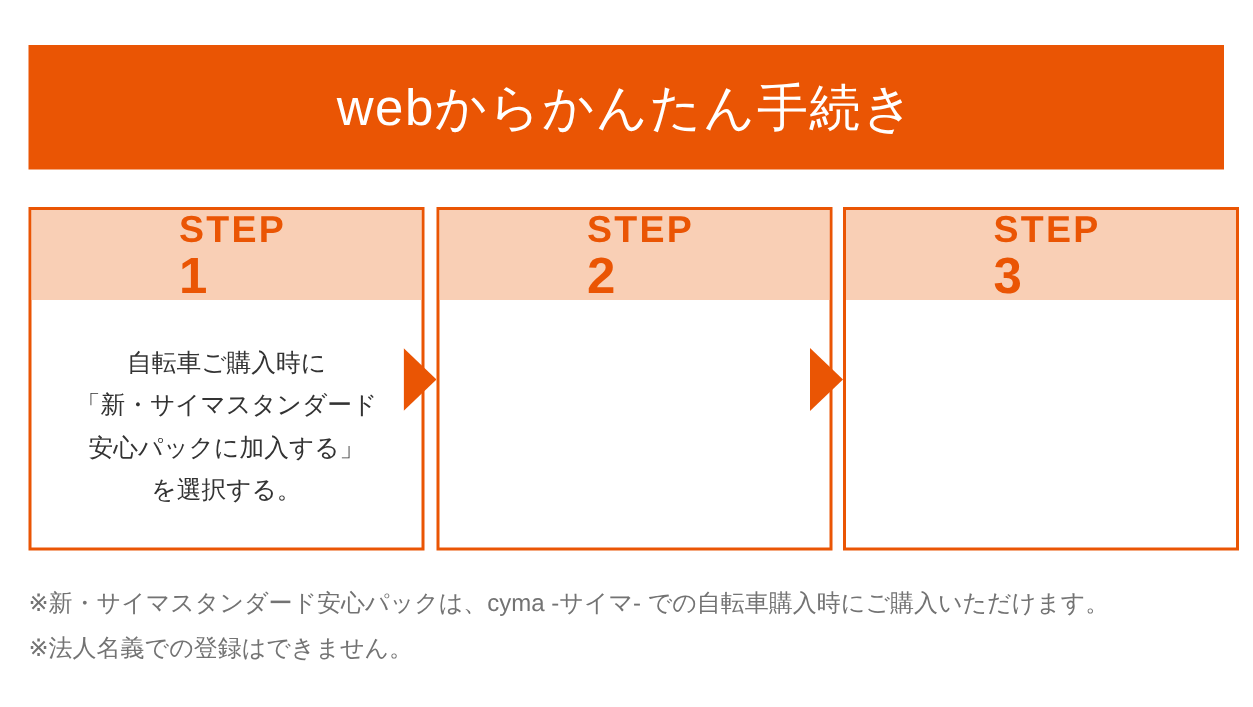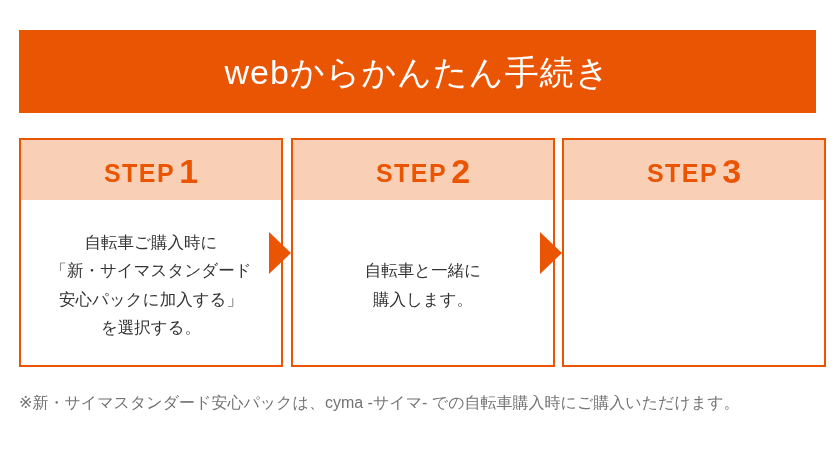--- a/index.html
+++ b/index.html
@@ -71,20 +71,21 @@
     background: #f9cfb5;
     display: flex;
     align-items: center;
     justify-content: center;
     box-sizing: border-box;
   }
   .step-head-inner {
     display: flex;
     align-items: baseline;
     line-height: 1;
+    flex-direction: column;
   }
   .step-word {
     color: #ea5504;
     font-size: 25px;
     font-weight: bold;
     letter-spacing: 1.5px;
   }
   .step-num {
     color: #ea5504;
     font-size: 34px;
@@ -165,36 +166,33 @@
 
     <div class="arrow a1"></div>
 
     <div class="step-card c2">
       <div class="step-head">
         <div class="step-head-inner">
           <span class="step-word">STEP</span>
           <span class="step-num">2</span>
         </div>
       </div>
-      <div class="step-body">
-        <div class="step-text">自転車と一緒に
-購入します。</div>
-      </div>
     </div>
 
     <div class="arrow a2"></div>
 
     <div class="step-card c3">
       <div class="step-head">
         <div class="step-head-inner">
           <span class="step-word">STEP</span>
           <span class="step-num">3</span>
         </div>
       </div>
     </div>
 
   </div>
 
   <div class="notes">
     <div class="note">※新・サイマスタンダード安心パックは、cyma -サイマ- での自転車購入時にご購入いただけます。</div>
+    <div class="note">※法人名義での登録はできません。</div>
   </div>
 
 </div>
 
 </body></html>

